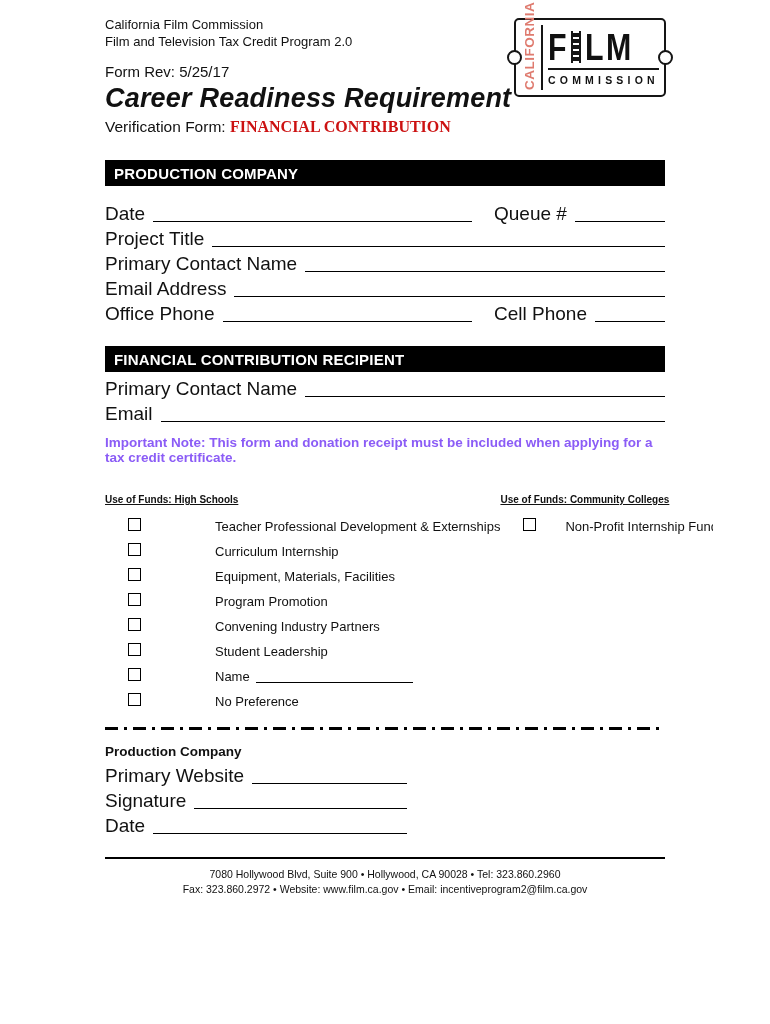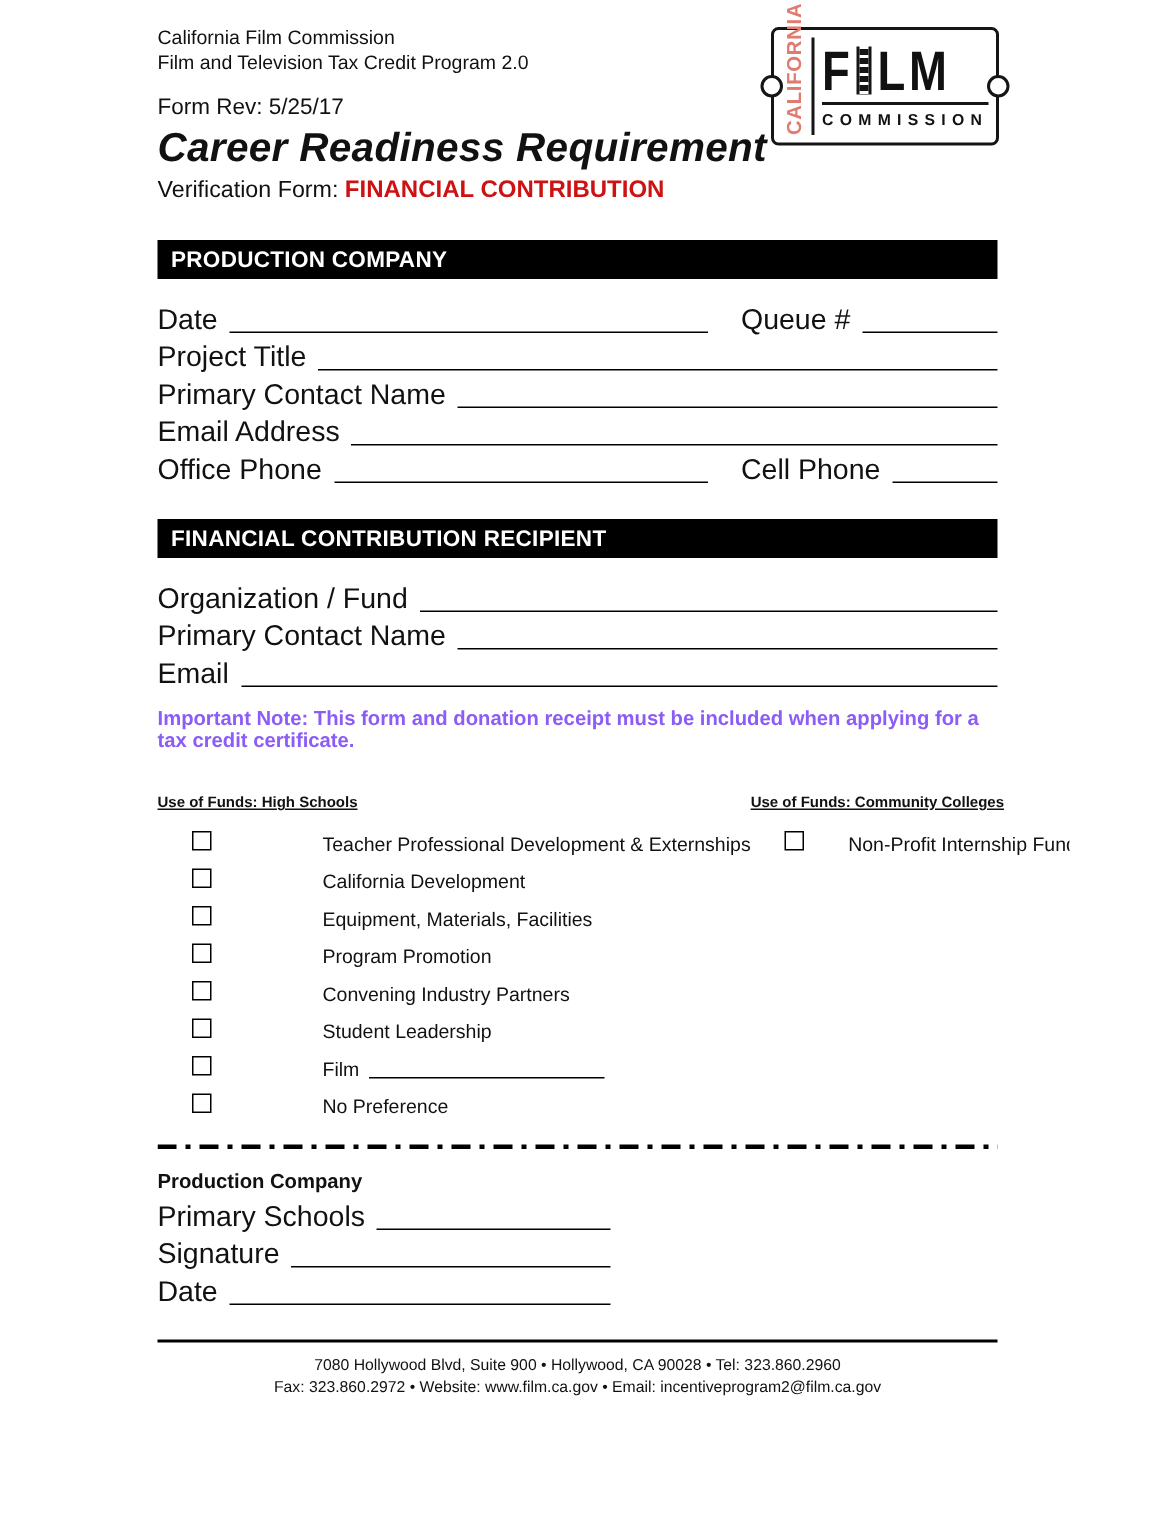--- a/index.html
+++ b/index.html
@@ -8,21 +8,21 @@
   .page {
     position:relative; width:656px; height:1024px; margin:0 auto;
     background:#ffffff; overflow:hidden; padding:16px 48px 0 48px;
   }
 
   
   .org-line { font-size:13px; line-height:17px; font-weight:400; }
   .form-rev { margin-top:13px; font-size:15px; }
   .doc-title { margin-top:3px; font-size:27px; font-weight:800; letter-spacing:0.2px;font-style:italic; }
   .doc-subtitle { margin-top:4px; font-size:15.5px; }
-  .doc-subtitle .highlight { font-weight:800; font-size:16px; }
+  .doc-subtitle .highlight { font-weight:800; font-size:16px;font-family:Liberation Serif, serif; }
 
   
   .logo { position:absolute; top:18px; right:47px; width:152px; height:79px;
           border:2px solid #151515; border-radius:5px; background:#fff;
           display:flex; align-items:stretch; padding:5px 8px 5px 6px; }
   .logo .notch { position:absolute; width:15px; height:15px; border-radius:50%;
           background:#fff; border:2px solid #151515; top:50%; margin-top:-8px; }
   .logo .notch.left  { left:-9px; }
   .logo .notch.right { right:-9px; }
   .logo-cal { writing-mode:vertical-rl; transform:rotate(180deg);
@@ -156,24 +156,20 @@
     </div>
     <div class="gap"></div>
     <div class="half-r">
       <span class="flabel">Cell Phone</span>
       <span class="fline"></span>
     </div>
   </div>
 
   <div class="section-bar bar-2">FINANCIAL CONTRIBUTION RECIPIENT</div>
 
-  <div class="frow first">
-    <span class="flabel">Organization / Fund</span>
-    <span class="fline"></span>
-  </div>
 
 
   <div class="frow">
     <span class="flabel">Primary Contact Name</span>
     <span class="fline"></span>
   </div>
 
   <div class="frow">
     <span class="flabel">Email</span>
     <span class="fline"></span>
@@ -184,41 +180,41 @@
   <div class="funds">
     <div class="funds-col-left">
       <div class="funds-heading">Use of Funds: High Schools</div>
 
       <div class="cb-row">
         <span class="checkbox"></span>
         <span class="cb-label">Teacher Professional Development &amp; Externships</span>
       </div>
       <div class="cb-row">
         <span class="checkbox"></span>
-        <span class="cb-label">California Development</span>
+        <span class="cb-label">Curriculum Internship</span>
       </div>
       <div class="cb-row">
         <span class="checkbox"></span>
         <span class="cb-label">Equipment, Materials, Facilities</span>
       </div>
       <div class="cb-row">
         <span class="checkbox"></span>
         <span class="cb-label">Program Promotion</span>
       </div>
       <div class="cb-row">
         <span class="checkbox"></span>
         <span class="cb-label">Convening Industry Partners</span>
       </div>
       <div class="cb-row">
         <span class="checkbox"></span>
         <span class="cb-label">Student Leadership</span>
       </div>
       <div class="cb-row">
         <span class="checkbox"></span>
-        <span class="cb-label">Film</span>
+        <span class="cb-label">Name</span>
         <span class="write-in"></span>
       </div>
       <div class="cb-row">
         <span class="checkbox"></span>
         <span class="cb-label">No Preference</span>
       </div>
     </div>
 
     <div class="funds-col-right">
       <div class="funds-heading">Use of Funds: Community Colleges</div>
@@ -227,21 +223,21 @@
         <span class="cb-label">Non-Profit Internship Fund</span>
       </div>
     </div>
   </div>
 
   <div class="dashdot"></div>
 
   <div class="sig-heading">Production Company</div>
 
   <div class="sig-row">
-    <span class="flabel">Primary Schools</span>
+    <span class="flabel">Primary Website</span>
     <span class="fline"></span>
   </div>
   <div class="sig-row">
     <span class="flabel">Signature</span>
     <span class="fline"></span>
   </div>
   <div class="sig-row">
     <span class="flabel">Date</span>
     <span class="fline"></span>
   </div>

